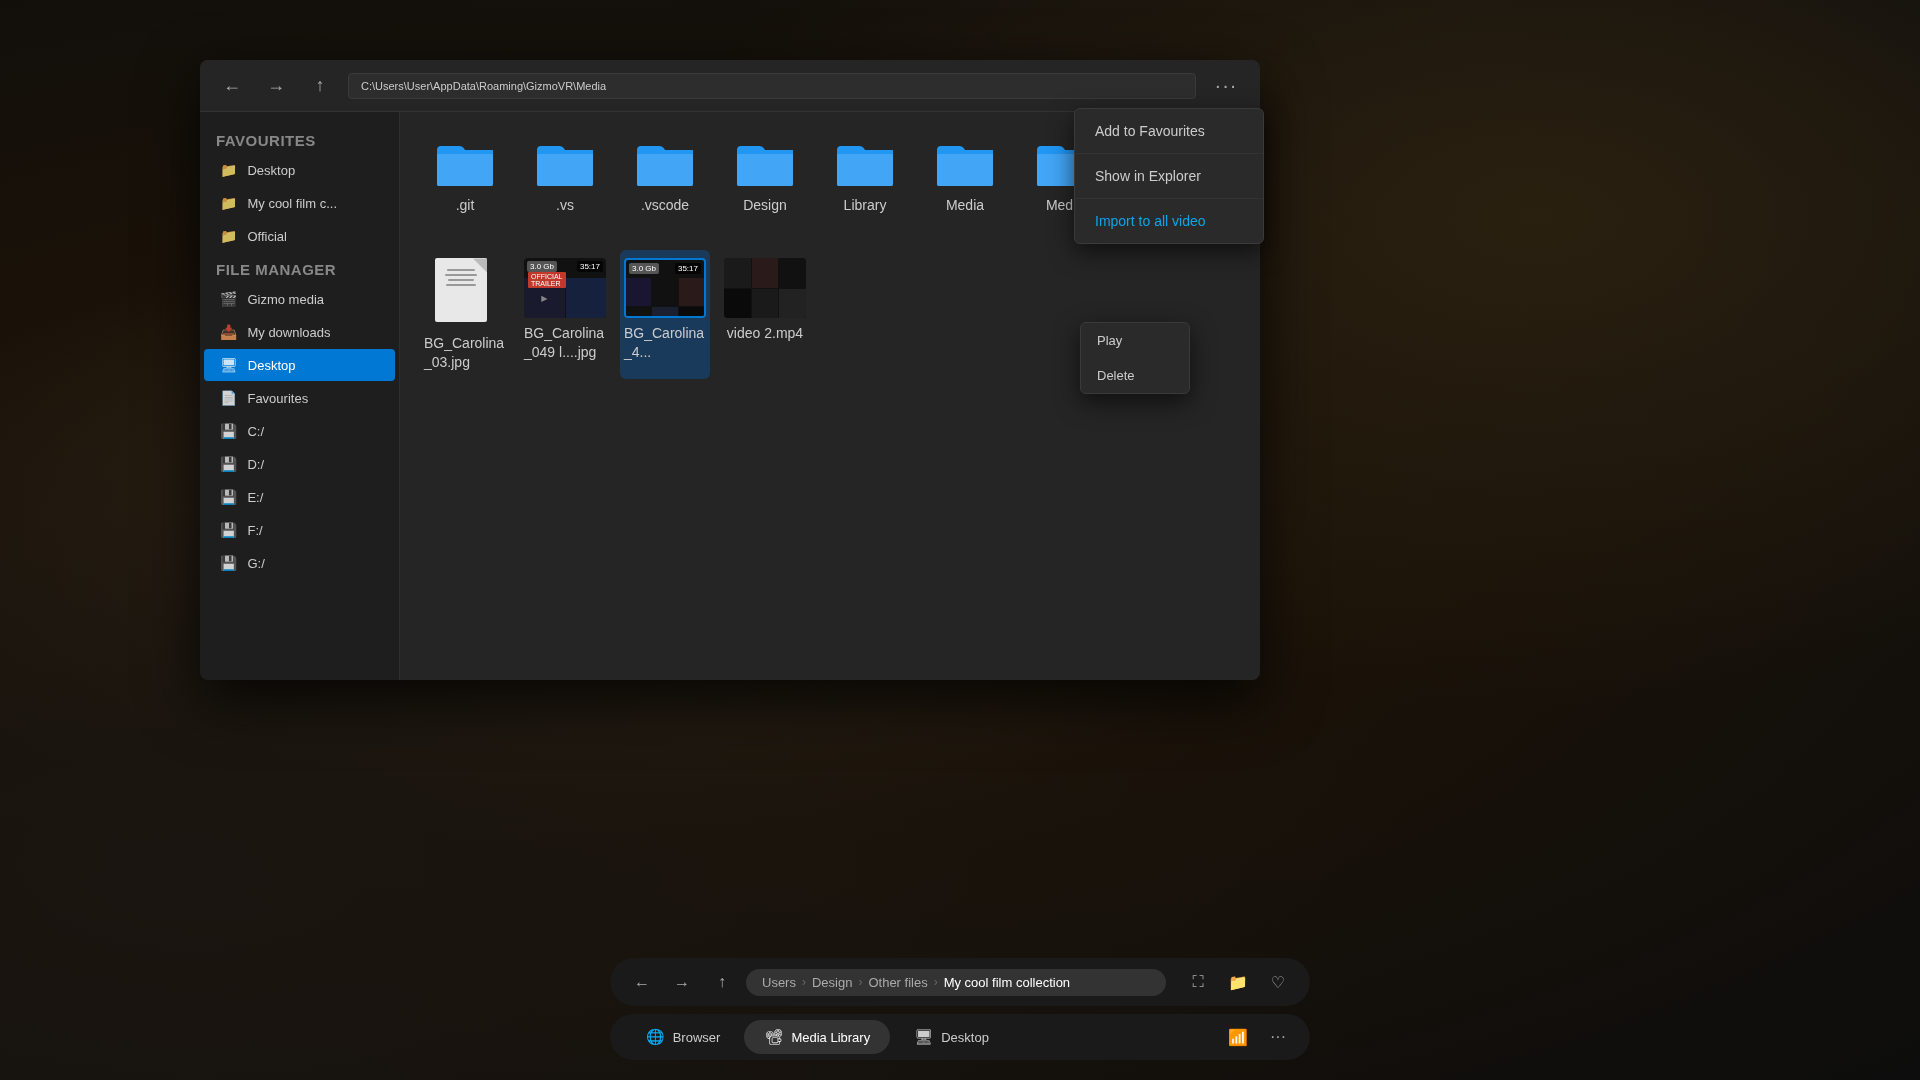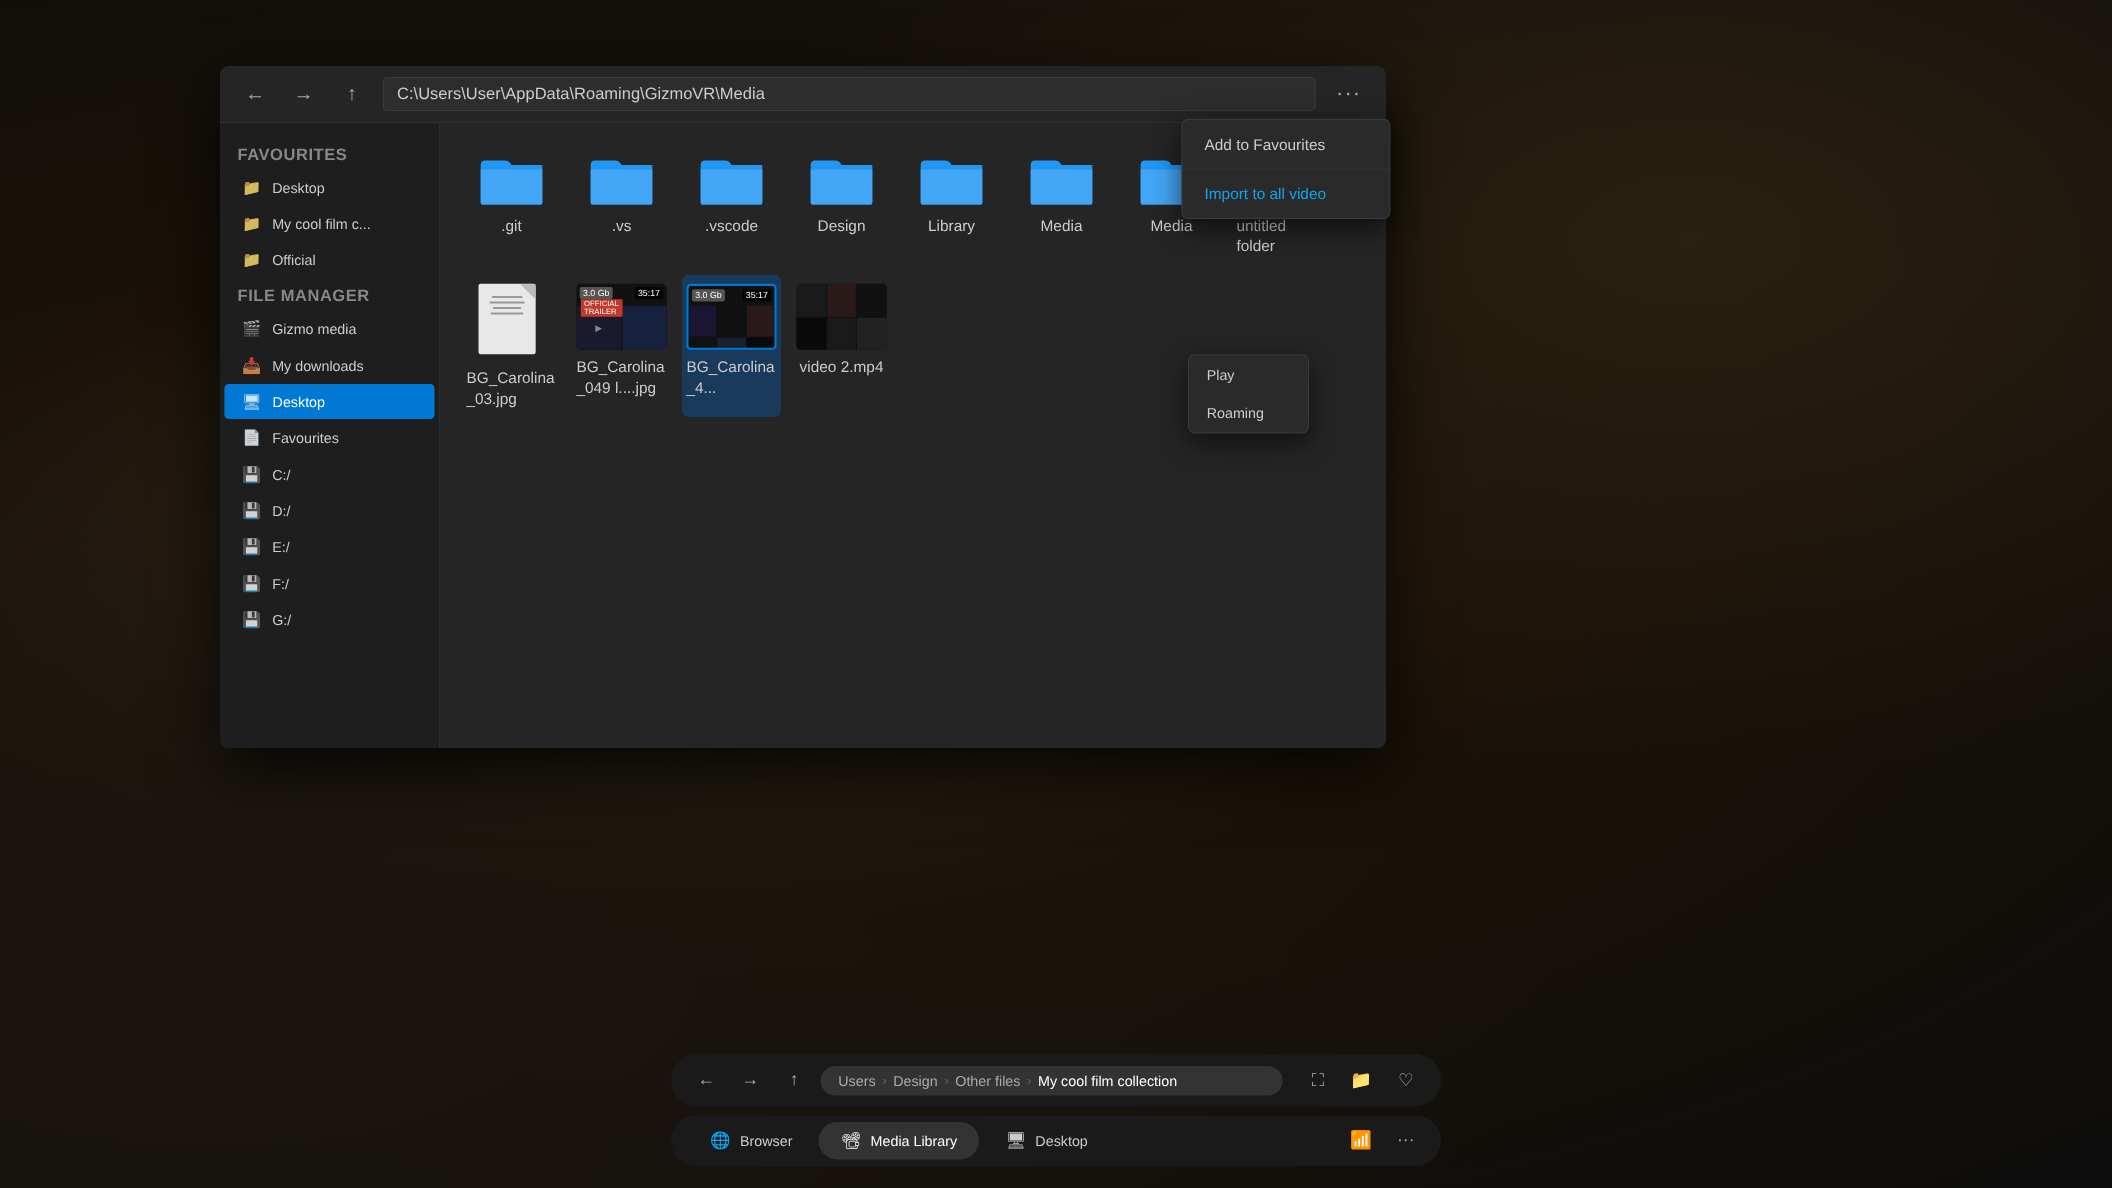--- a/index.html
+++ b/index.html
@@ -68,21 +68,21 @@
       font-size: 18px;
     }
 
     .path-bar {
       flex: 1;
       background: #2d2d2d;
       border: 1px solid #3a3a3a;
       border-radius: 4px;
       padding: 6px 12px;
       color: #ccc;
-      font-size: 15px;
+      font-size: 11px;
     }
 
     .more-btn {
       width: 36px;
       height: 32px;
       background: none;
       border: none;
       color: #aaa;
       cursor: pointer;
       display: flex;
@@ -597,28 +597,29 @@
             <div style="background:#0a0a0a;"></div>
             <div style="background:#1a1a1a;"></div>
             <div style="background:#222;"></div>
           </div>
         </div>
         <span class="file-label">video 2.mp4</span>
       </div>
 
       <div class="file-context-menu">
         <div class="ctx-item">Play</div>
-        <div class="ctx-item">Roaming</div>
+        <div class="ctx-item">Delete</div>
       </div>
     </div>
   </div>
 </div>
 
 <div class="right-context-menu">
   <div class="ctx-item">Add to Favourites</div>
+  <div class="ctx-item">Show in Explorer</div>
   <div class="ctx-item disabled">Import to all video</div>
 </div>
 
 <div class="taskbar">
 
   <div class="taskbar-path">
     <button class="taskbar-nav-btn">←</button>
     <button class="taskbar-nav-btn">→</button>
     <button class="taskbar-nav-btn">↑</button>
     <div class="taskbar-breadcrumb">

